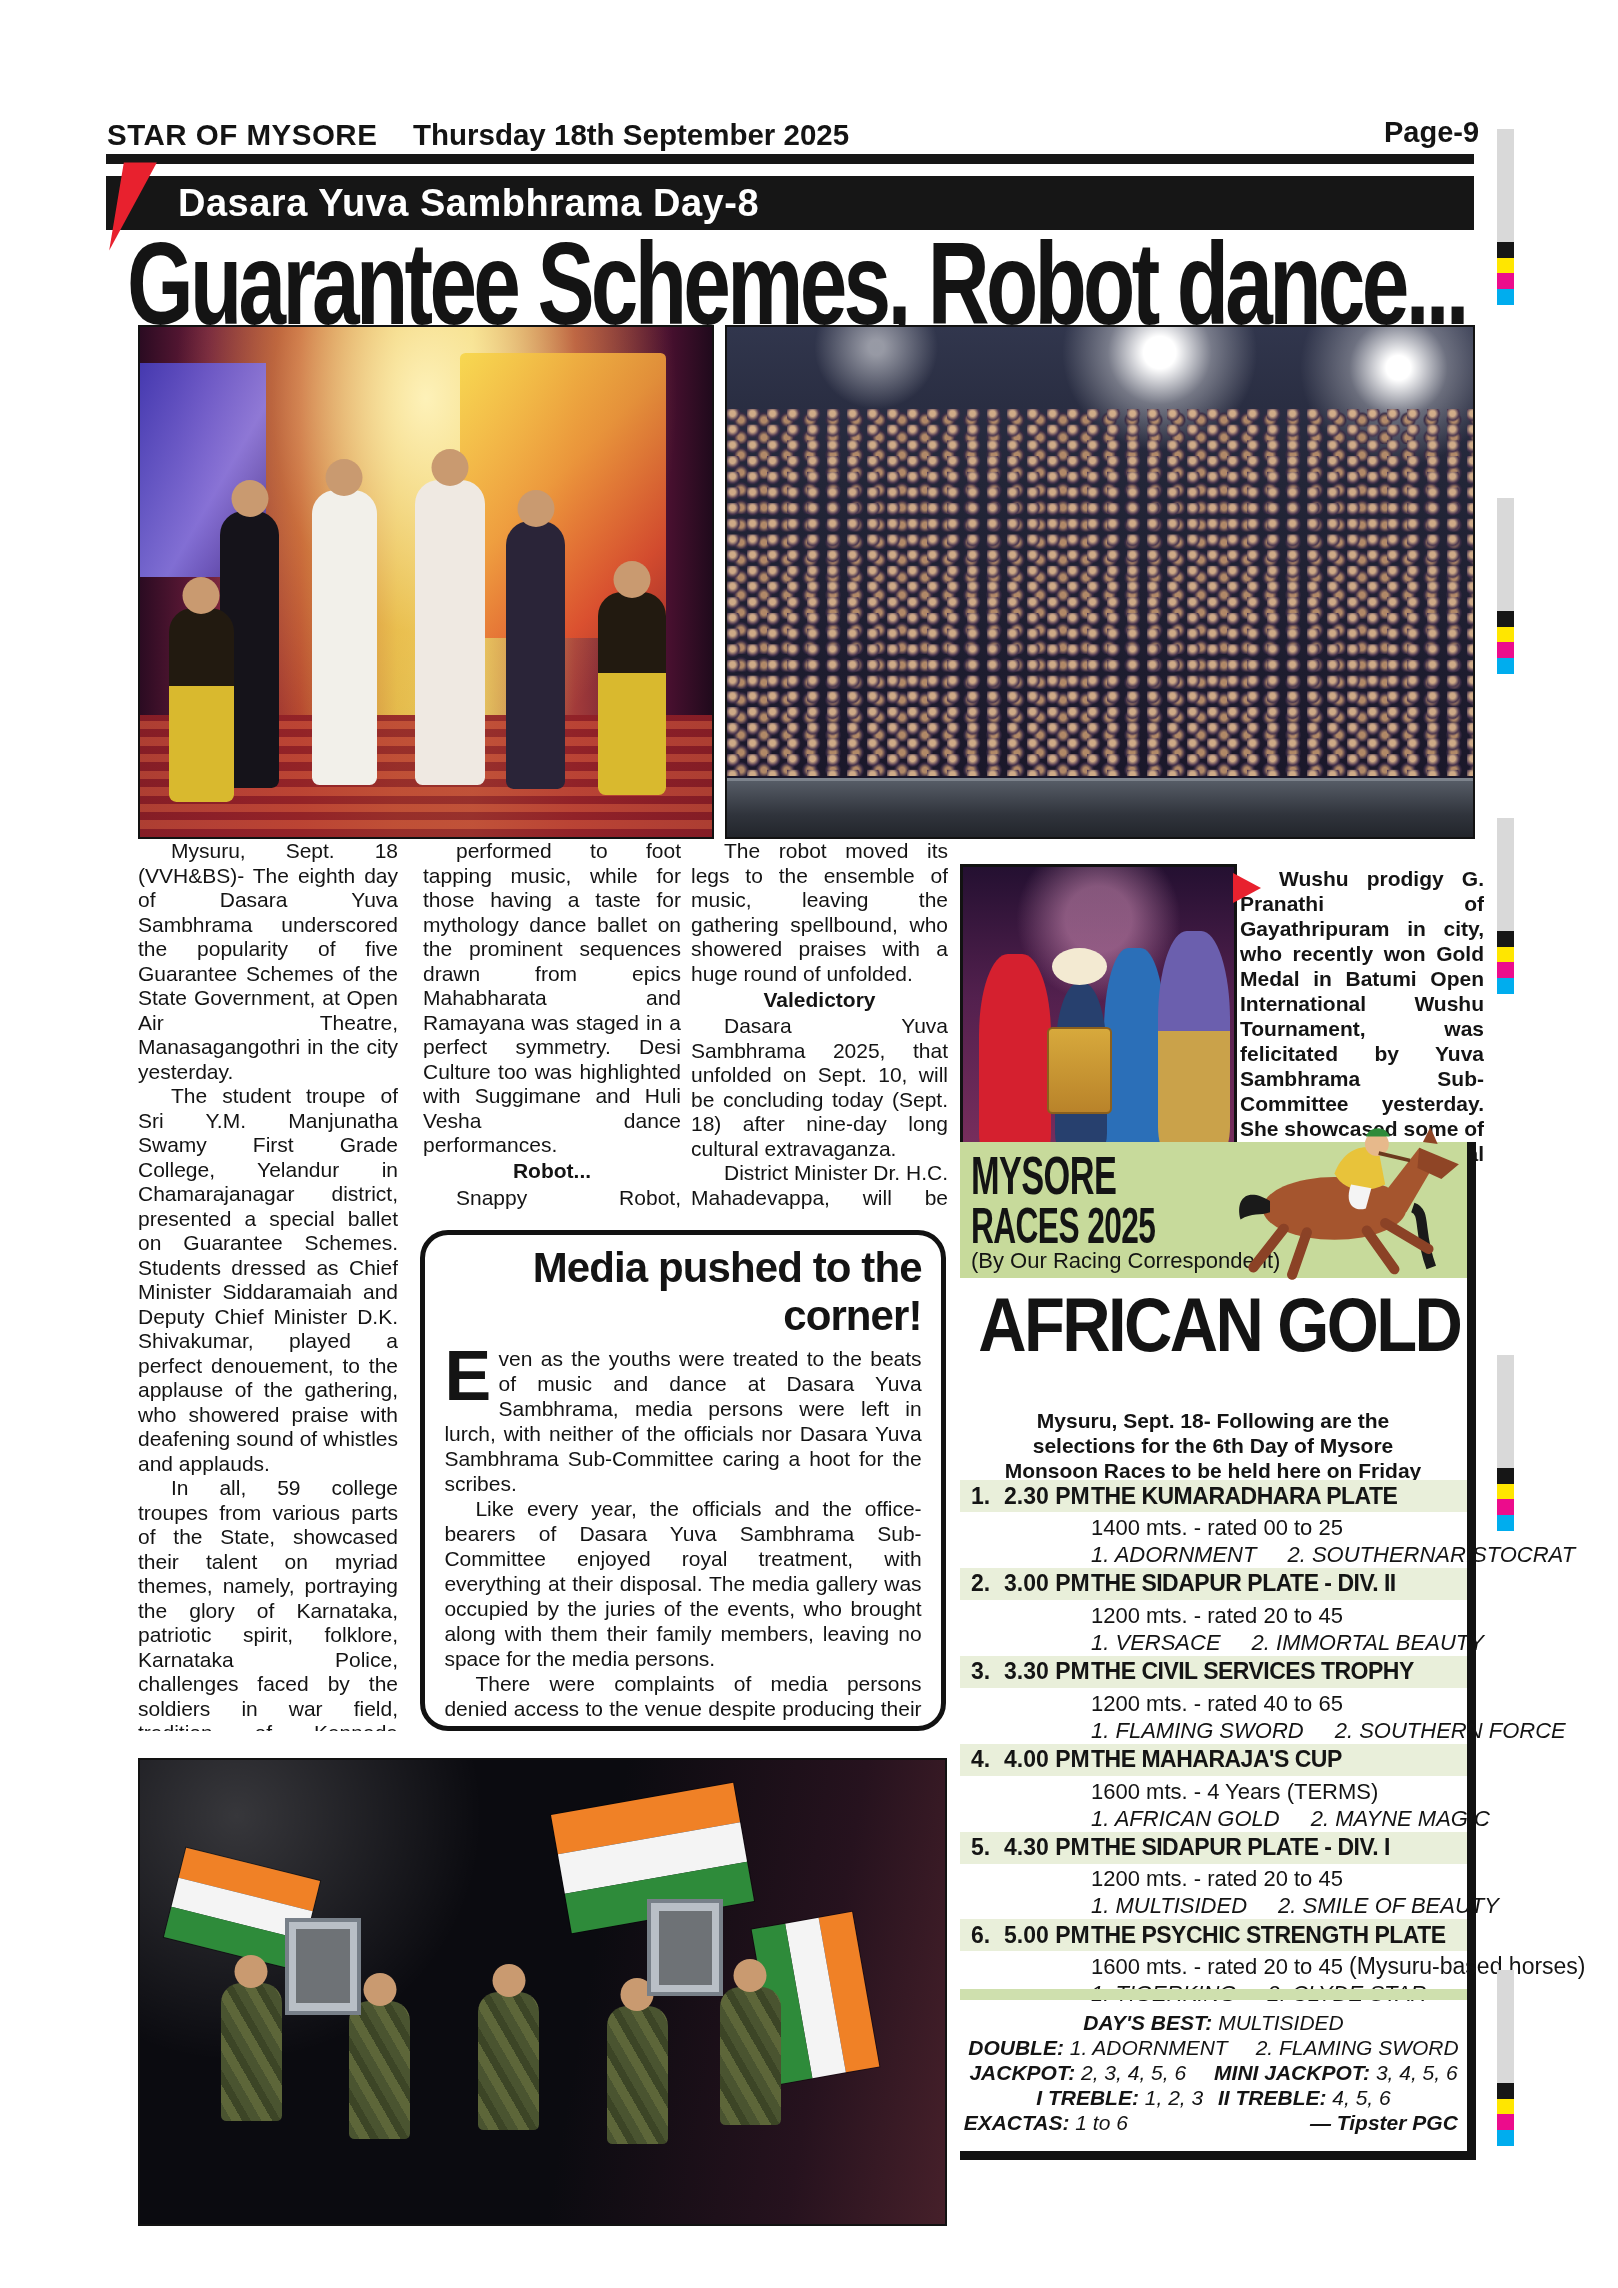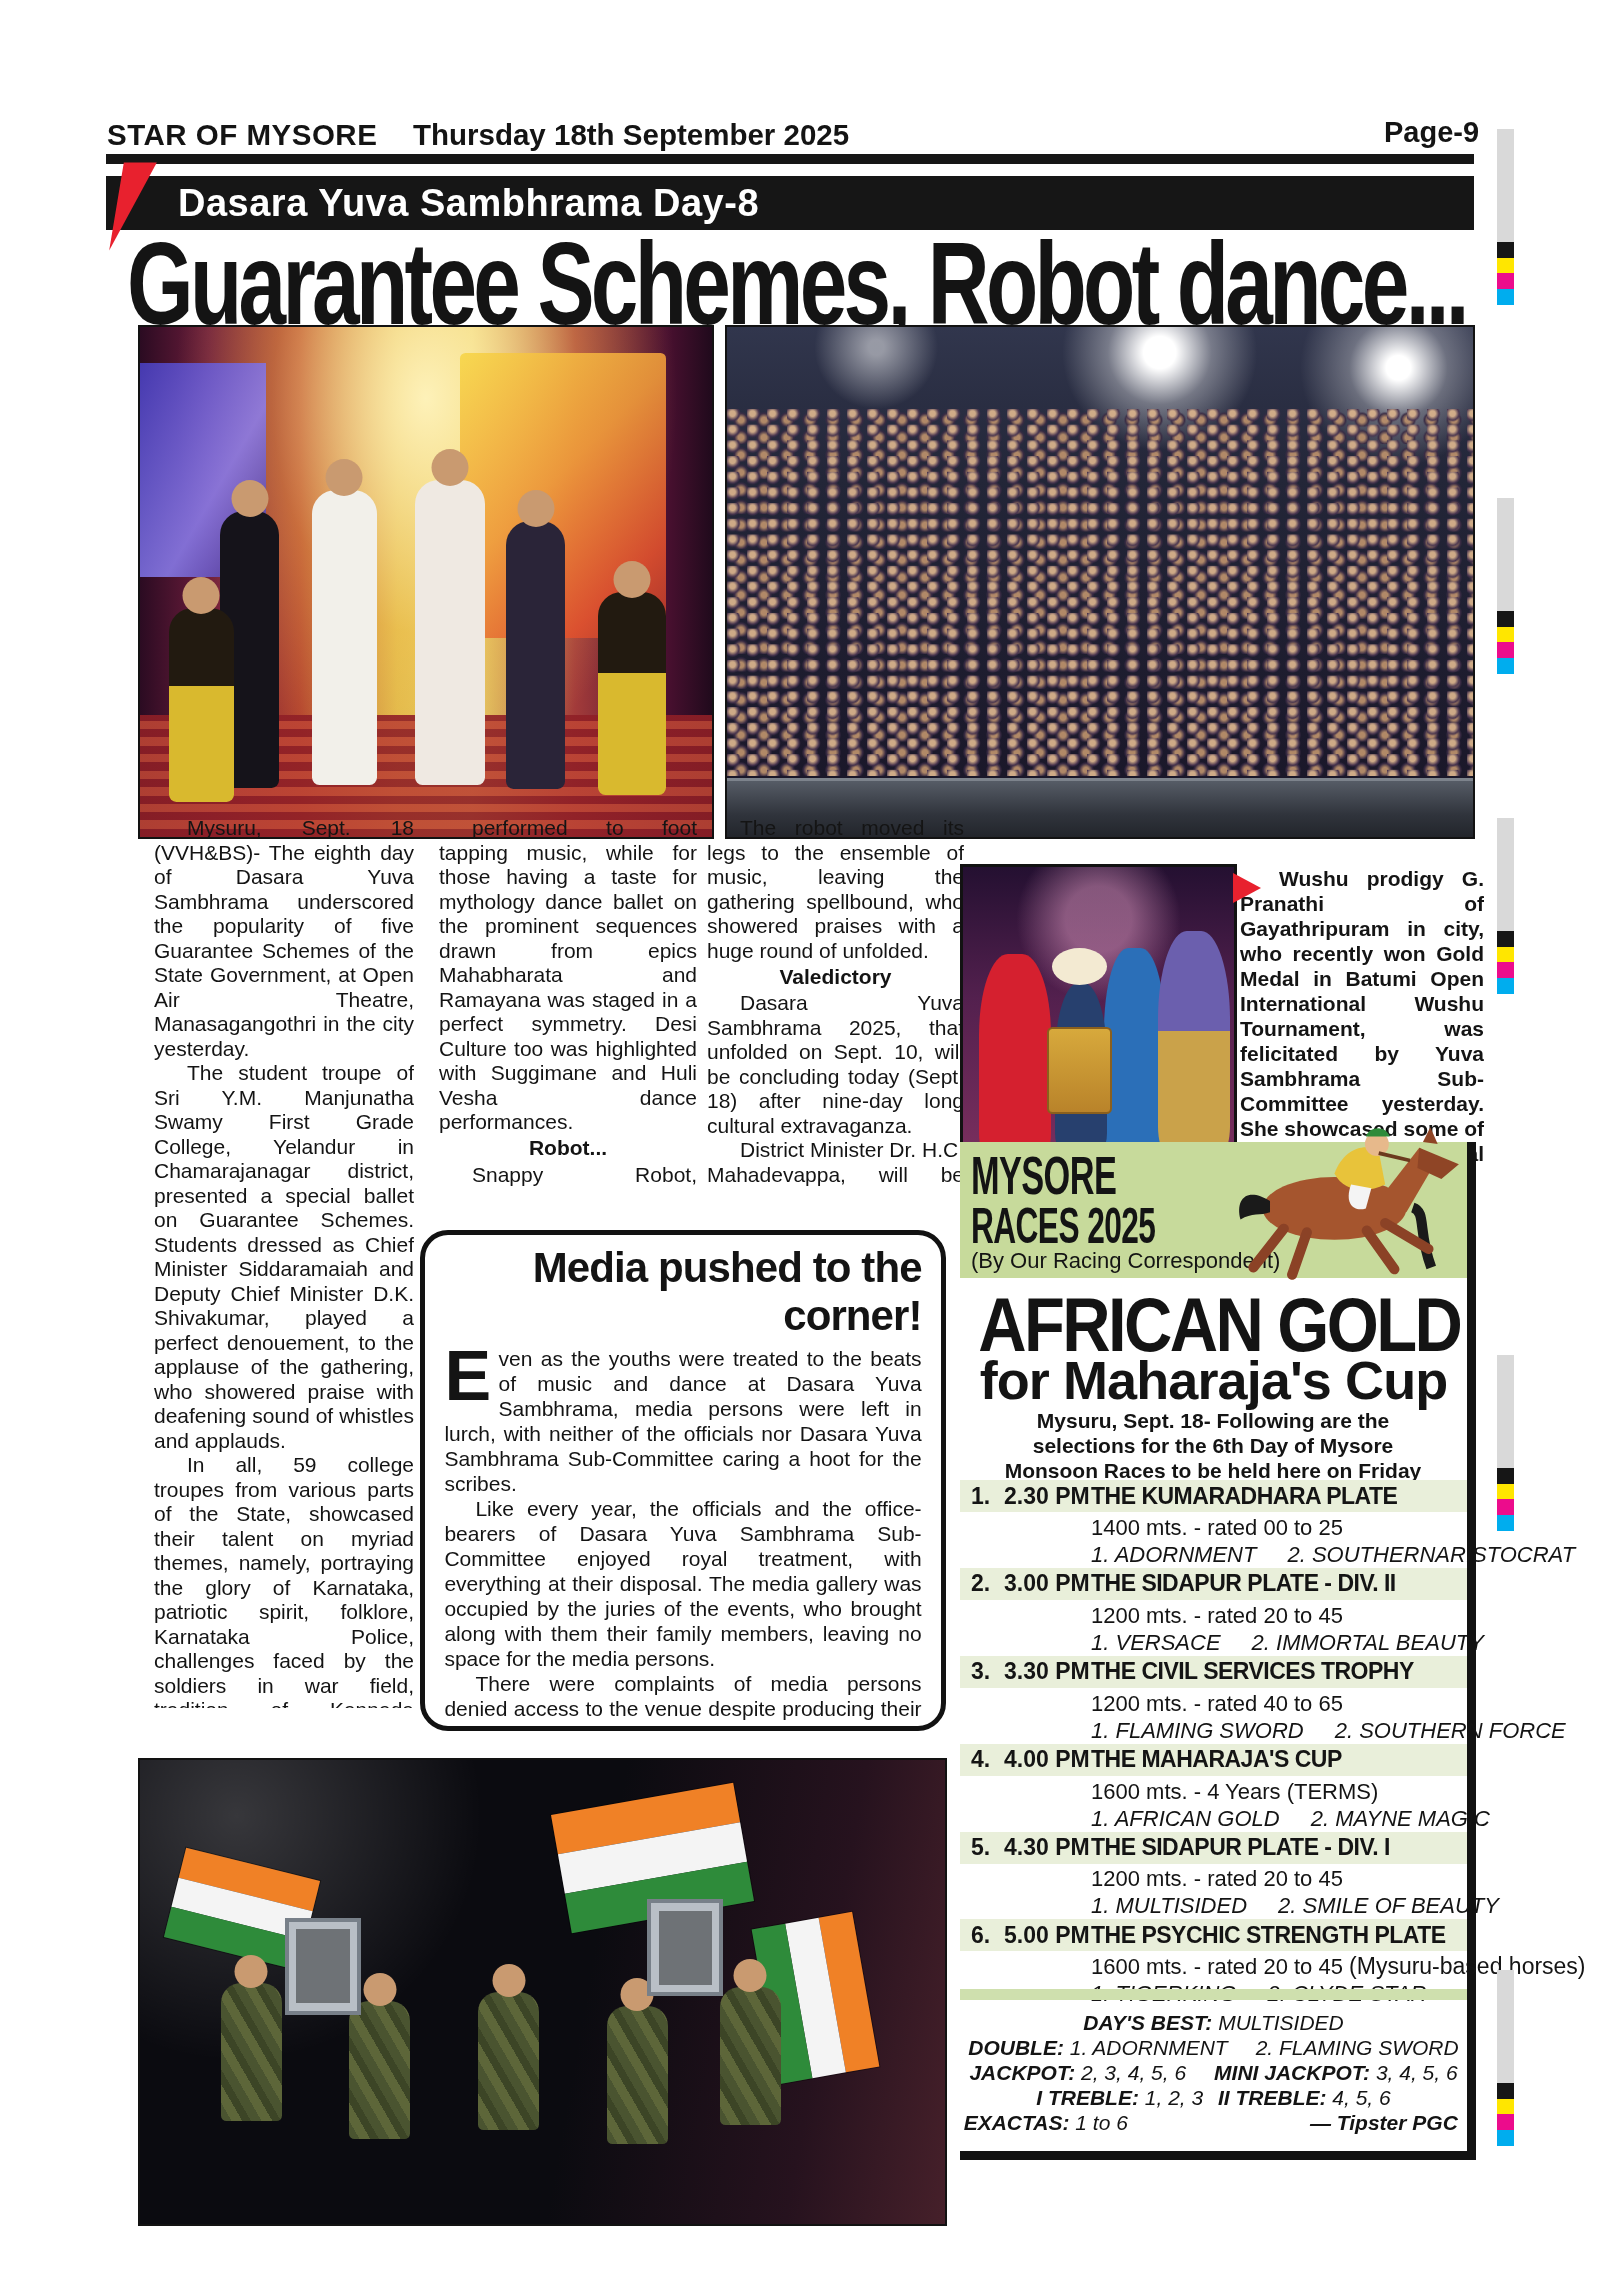--- a/index.html
+++ b/index.html
@@ -57,21 +57,21 @@
       linear-gradient(100deg,#0b0b10 55%,#26121e 82%,#46202a 100%);}
   .tric{position:absolute;display:flex;flex-direction:column;border:0.9px solid rgba(0,0,0,.4);}
   .tric div{flex:1;}
   .camo{position:absolute;width:61px;height:138px;border-radius:20px 20px 5.5px 5.5px;
       background:repeating-linear-gradient(60deg,#4a5430 0 9.2px,#5d6639 9.2px 18.5px,#3c4526 18.5px 26px);}
   .camo:before{content:"";position:absolute;left:50%;top:-28px;transform:translateX(-50%);
       width:33px;height:33px;border-radius:50%;background:#c99a70;}
   .portrait{position:absolute;width:68px;height:89px;background:#b9bfc6;border:4.6px solid #788089;}
   .portrait:after{content:"";position:absolute;inset:7.4px;background:#6e7276;}
   
-  .col{position:absolute;top:816px;overflow:hidden;text-align:justify;margin-left:16px;}
+  .col{position:absolute;top:839px;overflow:hidden;text-align:justify;}
   .col p{margin:0;font-size:21px;line-height:24.5px;text-indent:33px;}
   .col .subhead{font-size:21px;font-weight:bold;text-align:center;text-indent:0;margin:1.8px 0;}
   .c1{left:138px;width:260px;height:892px;}
   .c2{left:423px;width:258px;height:375px;}
   .c3{left:691px;width:257px;height:371px;}
   .wushu-col{position:absolute;left:1240px;top:866px;width:244px;height:295px;overflow:hidden;text-align:justify;}
   .wushu-col p{margin:0;font-size:21px;font-weight:bold;line-height:25px;text-indent:39px;}
   .arrow-right{position:absolute;left:1233px;top:873px;width:0;height:0;z-index:2;
       border-left:28px solid #e8212e;border-top:15.7px solid transparent;border-bottom:15.7px solid transparent;}
   
@@ -238,21 +238,20 @@
       <path d="M185 120 L215 162" stroke="#8b4226" stroke-width="11" stroke-linecap="round"></path>
       <path d="M205 112 L252 140" stroke="#8b4226" stroke-width="11" stroke-linecap="round"></path>
       <path d="M80 88 C55 72 42 86 48 108 C60 100 70 104 80 100 Z" fill="#1a1a1a"></path>
       <path d="M150 58 C160 30 185 24 198 34 L205 70 C185 80 160 78 150 58 Z" fill="#e8c33a"></path>
       <circle cx="196" cy="26" r="13" fill="#e7b98b"></circle>
       <path d="M184 18 C188 6 206 6 210 18 Z" fill="#2e8b3a"></path>
       <path d="M168 70 C160 92 172 100 184 96 L190 74 Z" fill="#f4f4f4"></path>
       <path d="M198 36 L232 44" stroke="#6b3a1e" stroke-width="4"></path>
     </svg>
     <div class="rg1"><span>AFRICAN GOLD</span></div>
-    <div class="rg2">for Maharaja's Cup</div>
     <p class="r-intro">Mysuru, Sept. 18- Following are the selections for the 6th Day of Mysore Monsoon Races to be held here on Friday (Sept. 19, 2025):</p>
 
     <div class="entries">
       <div class="entry">
         <div class="e-name">
             <span class="no">1.</span>
             <span class="time">2.30 PM</span>
             <span class="nm">THE KUMARADHARA PLATE</span>
           </div>
         <div class="e-detail"><span>1400 mts. -  rated 00 to 25</span> <span class="note"></span></div>

